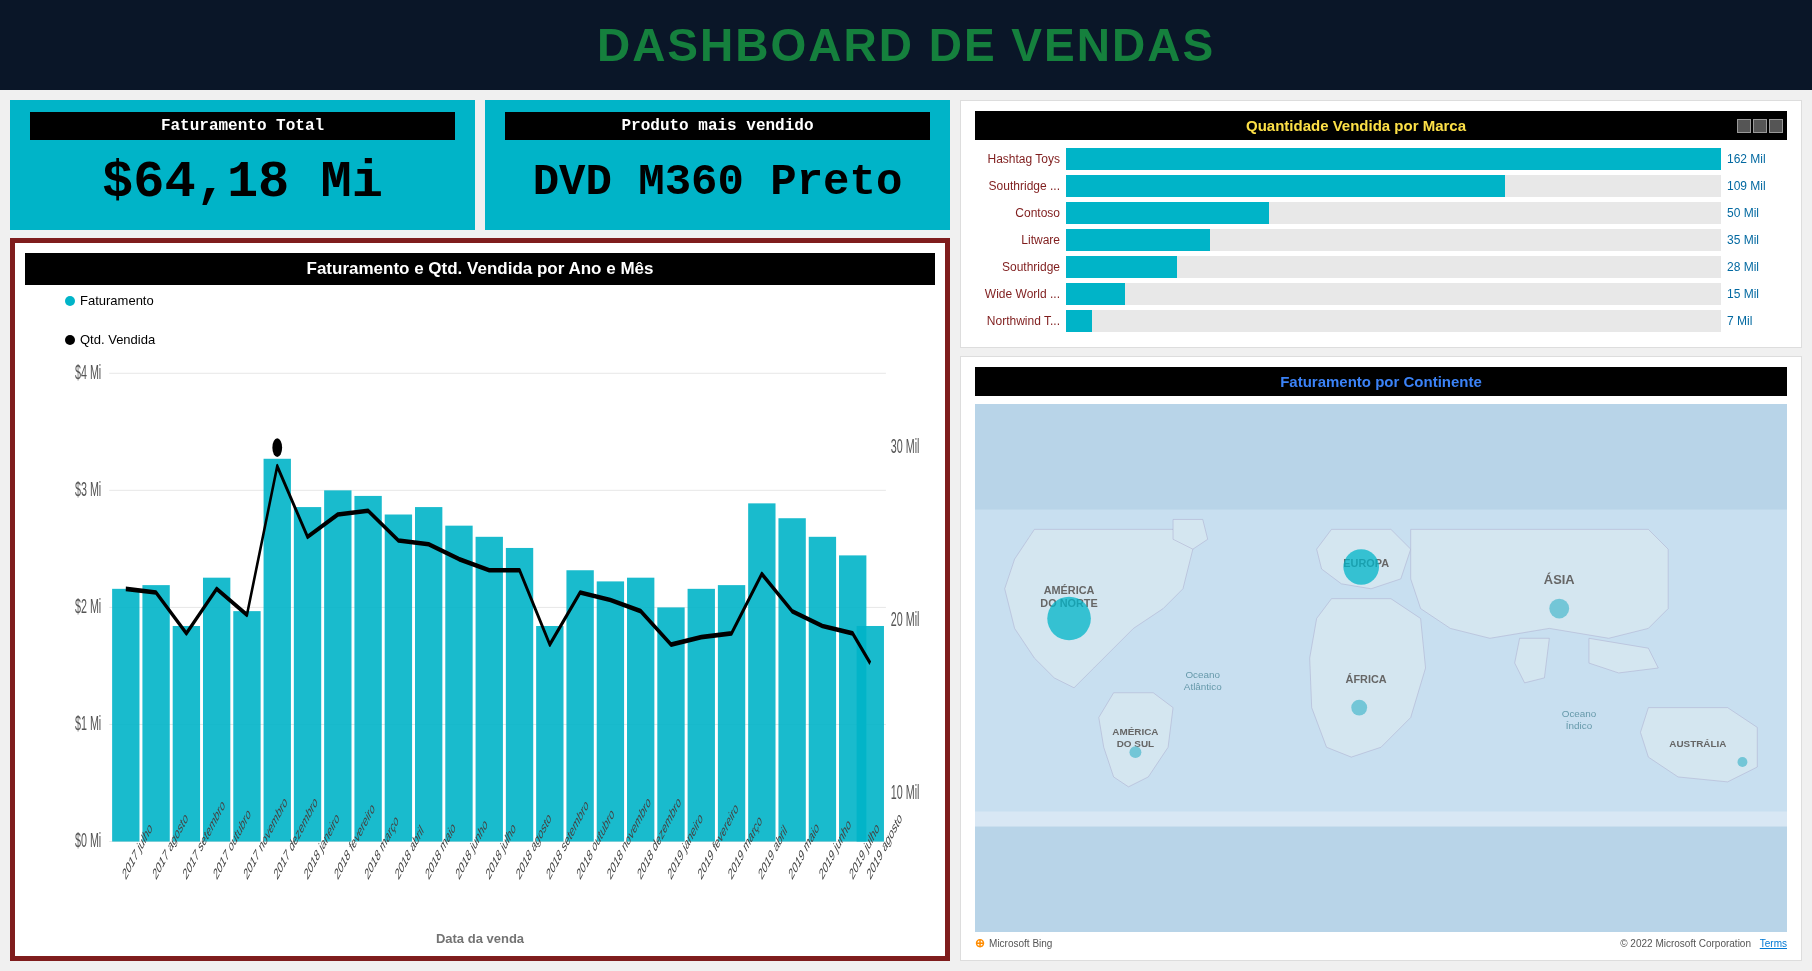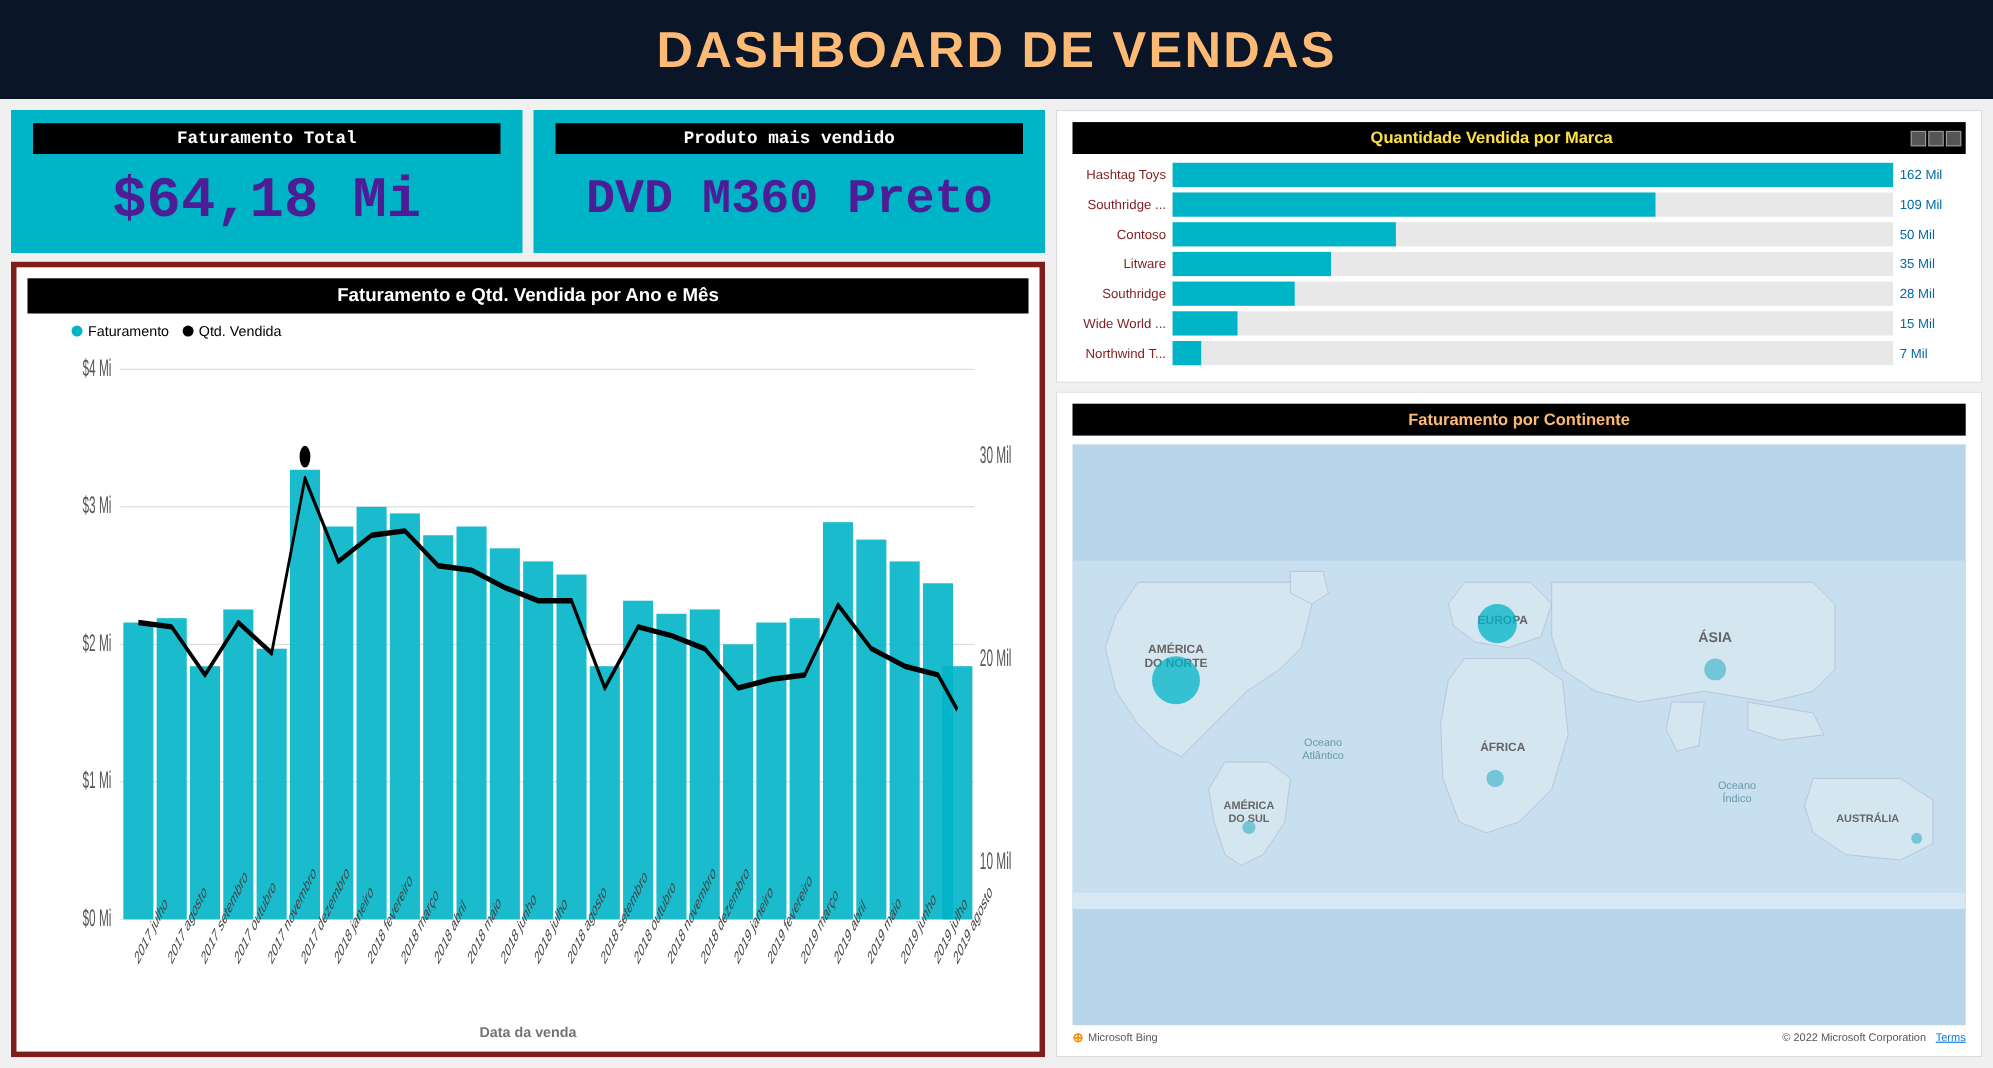--- a/index.html
+++ b/index.html
@@ -6,21 +6,21 @@
     body {
       width: 1812px;
       height: 971px;
       background: #f0f0f0;
       font-family: 'Segoe UI', Arial, sans-serif;
       overflow: hidden;
     }
 
     .header {
       background: #0a1628;
-      color: #fdba74;
+      color: #15803d;
       text-align: center;
       padding: 18px 0;
       font-size: 46px;
       font-weight: 900;
       letter-spacing: 2px;
     }
 
     .main-content {
       display: flex;
       height: calc(971px - 90px);
@@ -58,21 +58,21 @@
       font-size: 16px;
       font-weight: 600;
       padding: 5px 10px;
       text-align: center;
       margin-bottom: 10px;
     }
 
     .kpi-card .kpi-value {
       font-size: 52px;
       font-weight: 700;
-      color: #4c1d95;
+      color: #000000;
       text-align: center;
       flex: 1;
       display: flex;
       align-items: center;
       justify-content: center;
     }
 
     .chart-section {
       flex: 1;
       background: white;
@@ -87,24 +87,25 @@
       color: white;
       font-size: 17px;
       font-weight: 600;
       text-align: center;
       padding: 6px 0;
       margin-bottom: 8px;
     }
 
     .chart-legend {
       display: flex;
-      gap: 12px;
+      gap: 24px;
       font-size: 13px;
       margin-bottom: 4px;
       padding-left: 40px;
+      flex-direction: column;
     }
 
     .legend-item {
       display: flex;
       align-items: center;
       gap: 5px;
     }
 
     .legend-dot-blue {
       width: 10px;
@@ -225,21 +226,21 @@
       background: white;
       border: 1px solid #ddd;
       flex: 1;
       padding: 10px 14px;
       display: flex;
       flex-direction: column;
     }
 
     .map-title {
       background: #000;
-      color: #fdba74;
+      color: #3b82f6;
       font-size: 15px;
       font-weight: 600;
       text-align: center;
       padding: 6px 0;
       margin-bottom: 8px;
     }
 
     .map-container {
       flex: 1;
       position: relative;

